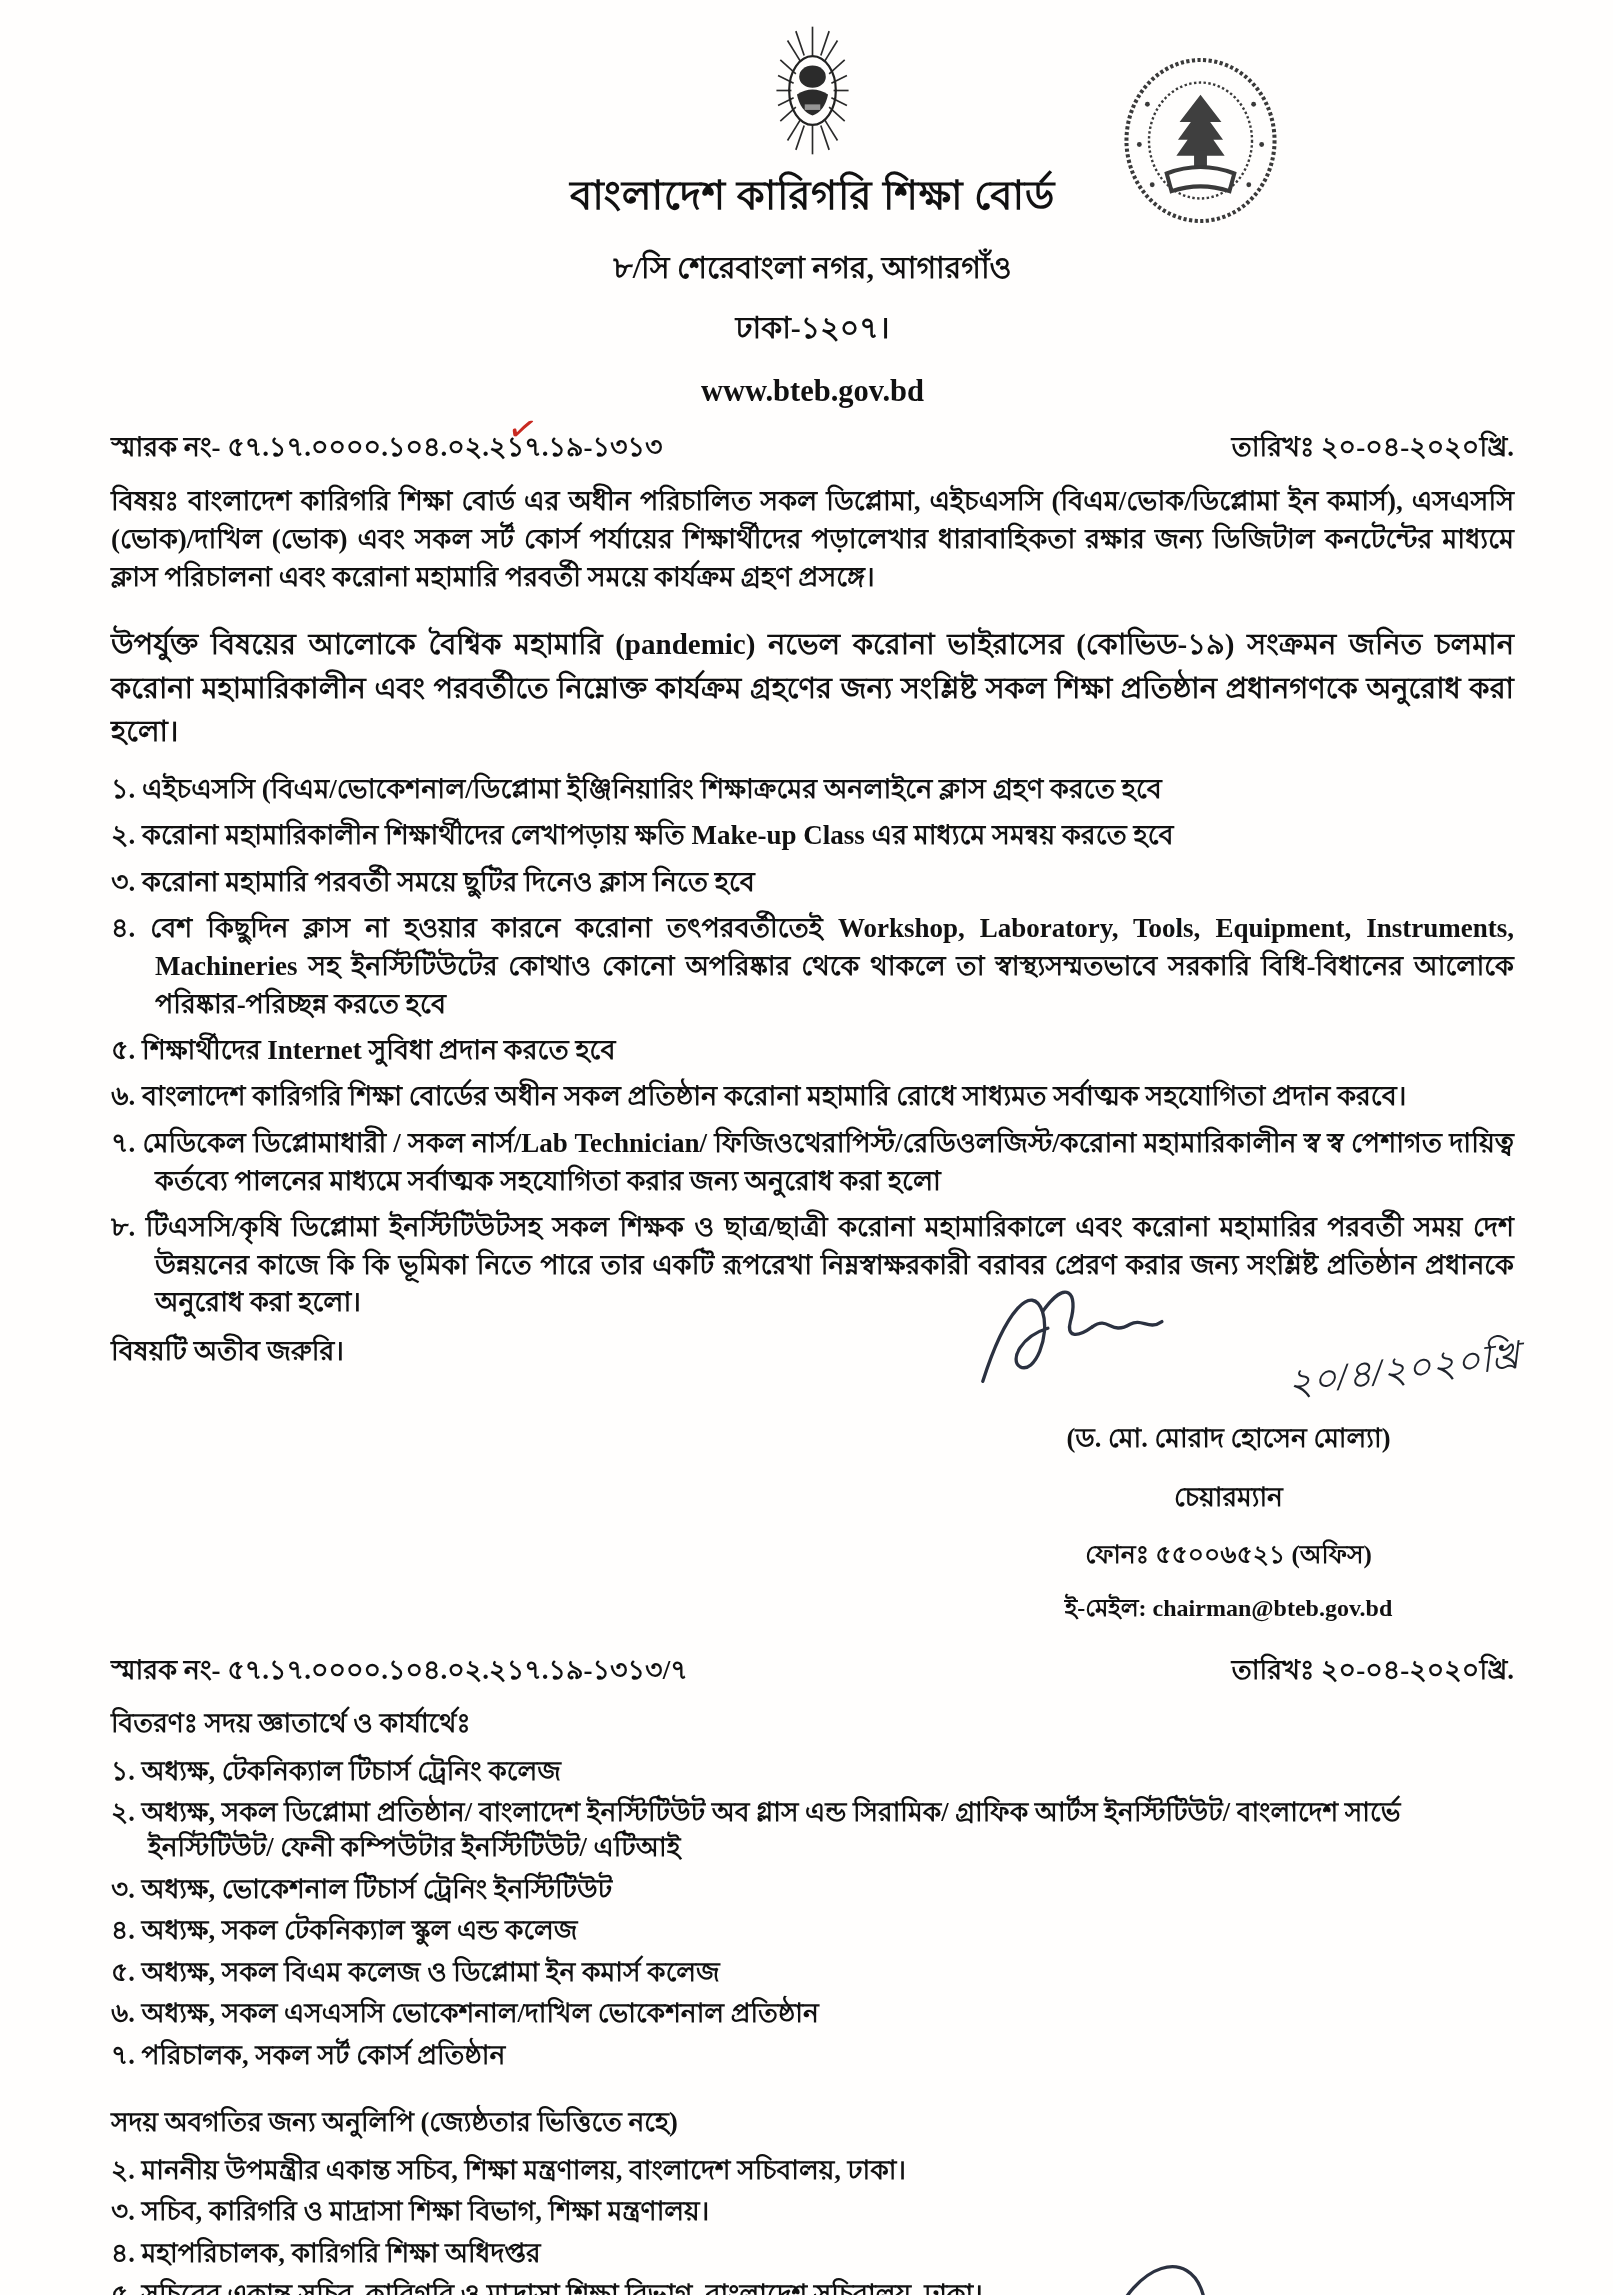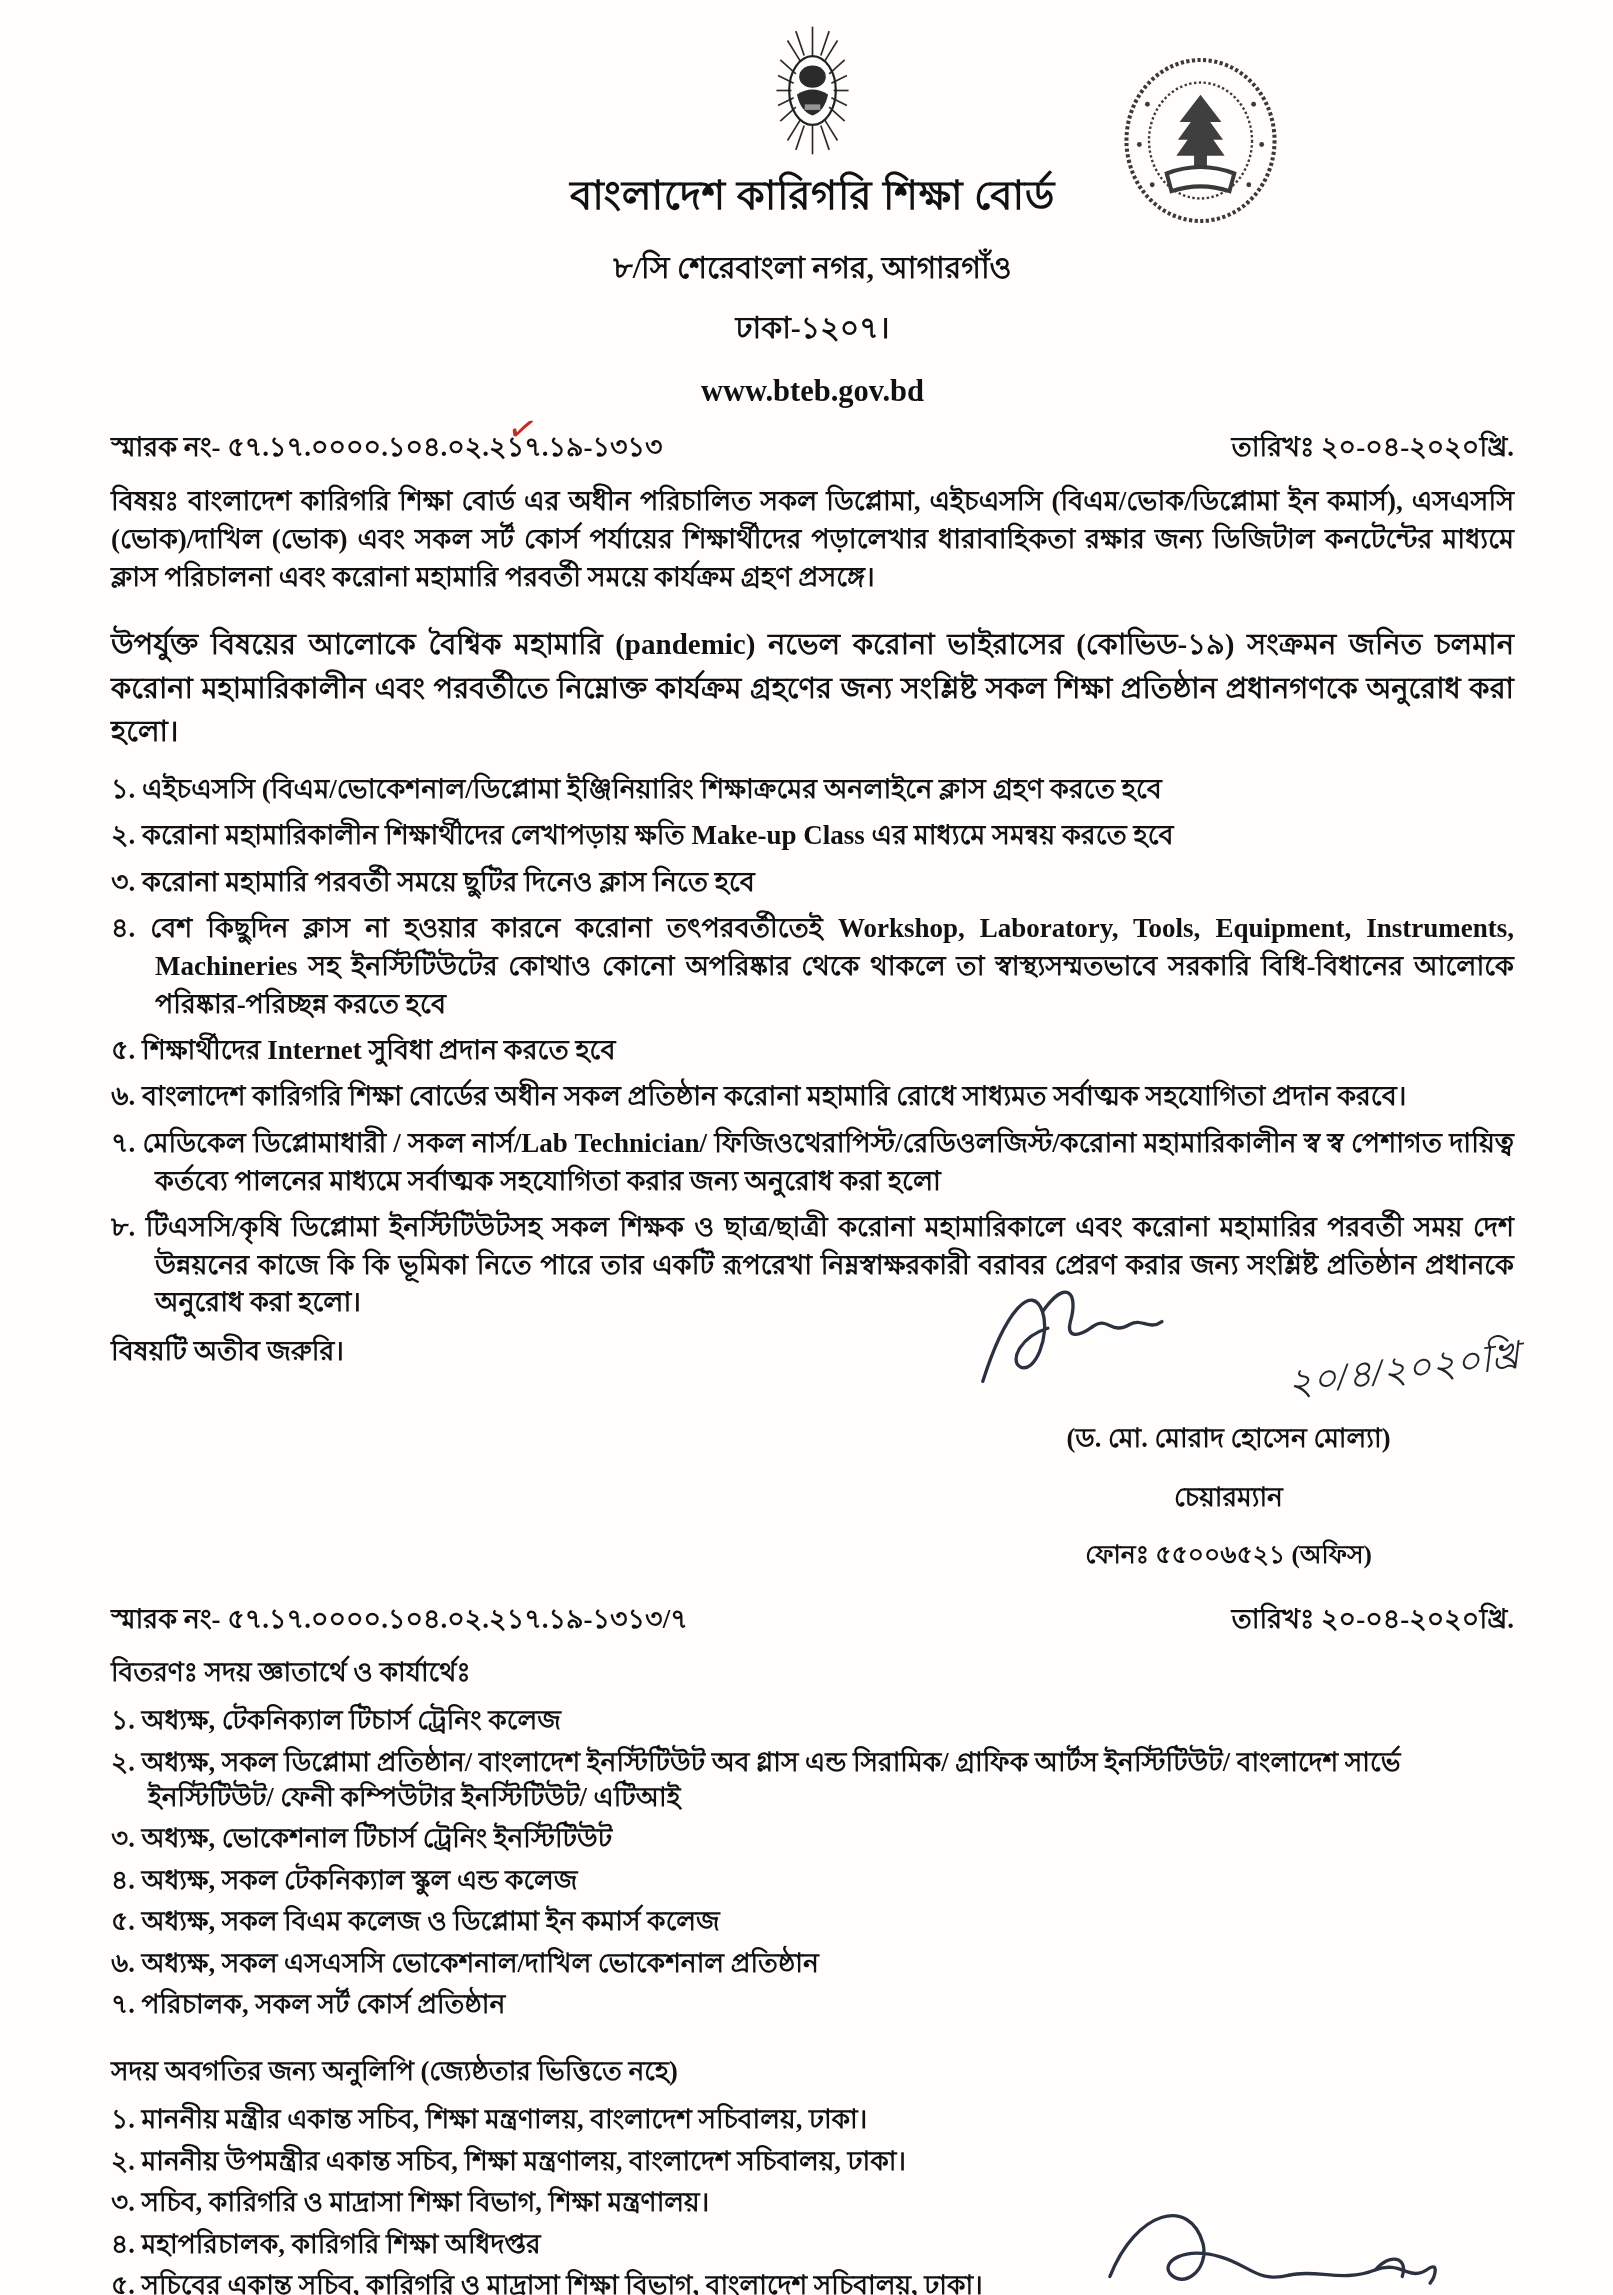--- a/index.html
+++ b/index.html
@@ -173,41 +173,41 @@
             <path d="M60 160 C95 50 135 12 150 55 C162 92 138 150 116 138 C100 128 118 92 158 80"></path>
             <path d="M150 55 C185 5 205 25 192 70 C186 92 200 96 225 78"></path>
             <path d="M225 78 C250 60 252 92 282 74 C300 64 310 84 330 70"></path>
           </g>
         </svg>
         <span class="handwritten">২০/৪/২০২০খ্রি</span>
       </div>
       <div class="sign-name">(ড. মো. মোরাদ হোসেন মোল্যা)</div>
       <div class="sign-role">চেয়ারম্যান</div>
       <div class="sign-phone">ফোনঃ ৫৫০০৬৫২১ (অফিস)</div>
+      <div class="sign-mail">ই-মেইল: chairman@bteb.gov.bd</div>
     </div>
 
     <div class="memo-row memo2">
       <span>স্মারক নং- ৫৭.১৭.০০০০.১০৪.০২.২১৭.১৯-১৩১৩/৭</span>
       <span>তারিখঃ ২০-০৪-২০২০খ্রি.</span>
     </div>
     <div class="dist-heading">বিতরণঃ সদয় জ্ঞাতার্থে ও কার্যার্থেঃ</div>
     <div class="plain-list">
       <div class="item">১. অধ্যক্ষ, টেকনিক্যাল টিচার্স ট্রেনিং কলেজ</div>
       <div class="item">২. অধ্যক্ষ, সকল ডিপ্লোমা প্রতিষ্ঠান/ বাংলাদেশ ইনস্টিটিউট অব গ্লাস এন্ড সিরামিক/ গ্রাফিক আর্টস ইনস্টিটিউট/ বাংলাদেশ সার্ভে ইনস্টিটিউট/ ফেনী কম্পিউটার ইনস্টিটিউট/ এটিআই</div>
       <div class="item">৩. অধ্যক্ষ, ভোকেশনাল টিচার্স ট্রেনিং ইনস্টিটিউট</div>
       <div class="item">৪. অধ্যক্ষ, সকল টেকনিক্যাল স্কুল এন্ড কলেজ</div>
       <div class="item">৫. অধ্যক্ষ, সকল বিএম কলেজ ও ডিপ্লোমা ইন কমার্স কলেজ</div>
       <div class="item">৬. অধ্যক্ষ, সকল এসএসসি ভোকেশনাল/দাখিল ভোকেশনাল প্রতিষ্ঠান</div>
       <div class="item">৭. পরিচালক, সকল সর্ট কোর্স প্রতিষ্ঠান</div>
     </div>
 
     <div class="cc-wrap">
       <div class="cc-heading">সদয় অবগতির জন্য অনুলিপি (জ্যেষ্ঠতার ভিত্তিতে নহে)</div>
       <div class="plain-list">
-        <div class="item">১. মাননীয় মন্ত্রীর একান্ত সচিব, শিক্ষা মন্ত্রণালয়, বাংলাদেশ সচিবালয়, ঢাকা।</div>
         <div class="item">২. মাননীয় উপমন্ত্রীর একান্ত সচিব, শিক্ষা মন্ত্রণালয়, বাংলাদেশ সচিবালয়, ঢাকা।</div>
         <div class="item">৩. সচিব, কারিগরি ও মাদ্রাসা শিক্ষা বিভাগ, শিক্ষা মন্ত্রণালয়।</div>
         <div class="item">৪. মহাপরিচালক, কারিগরি শিক্ষা অধিদপ্তর</div>
         <div class="item">৫. সচিবের একান্ত সচিব, কারিগরি ও মাদ্রাসা শিক্ষা বিভাগ, বাংলাদেশ সচিবালয়, ঢাকা।</div>
 
       </div>
 
       <div class="secretary-block">
         <div class="sig">
           <svg width="372" height="153" viewBox="0 0 560 230" aria-hidden="true">

